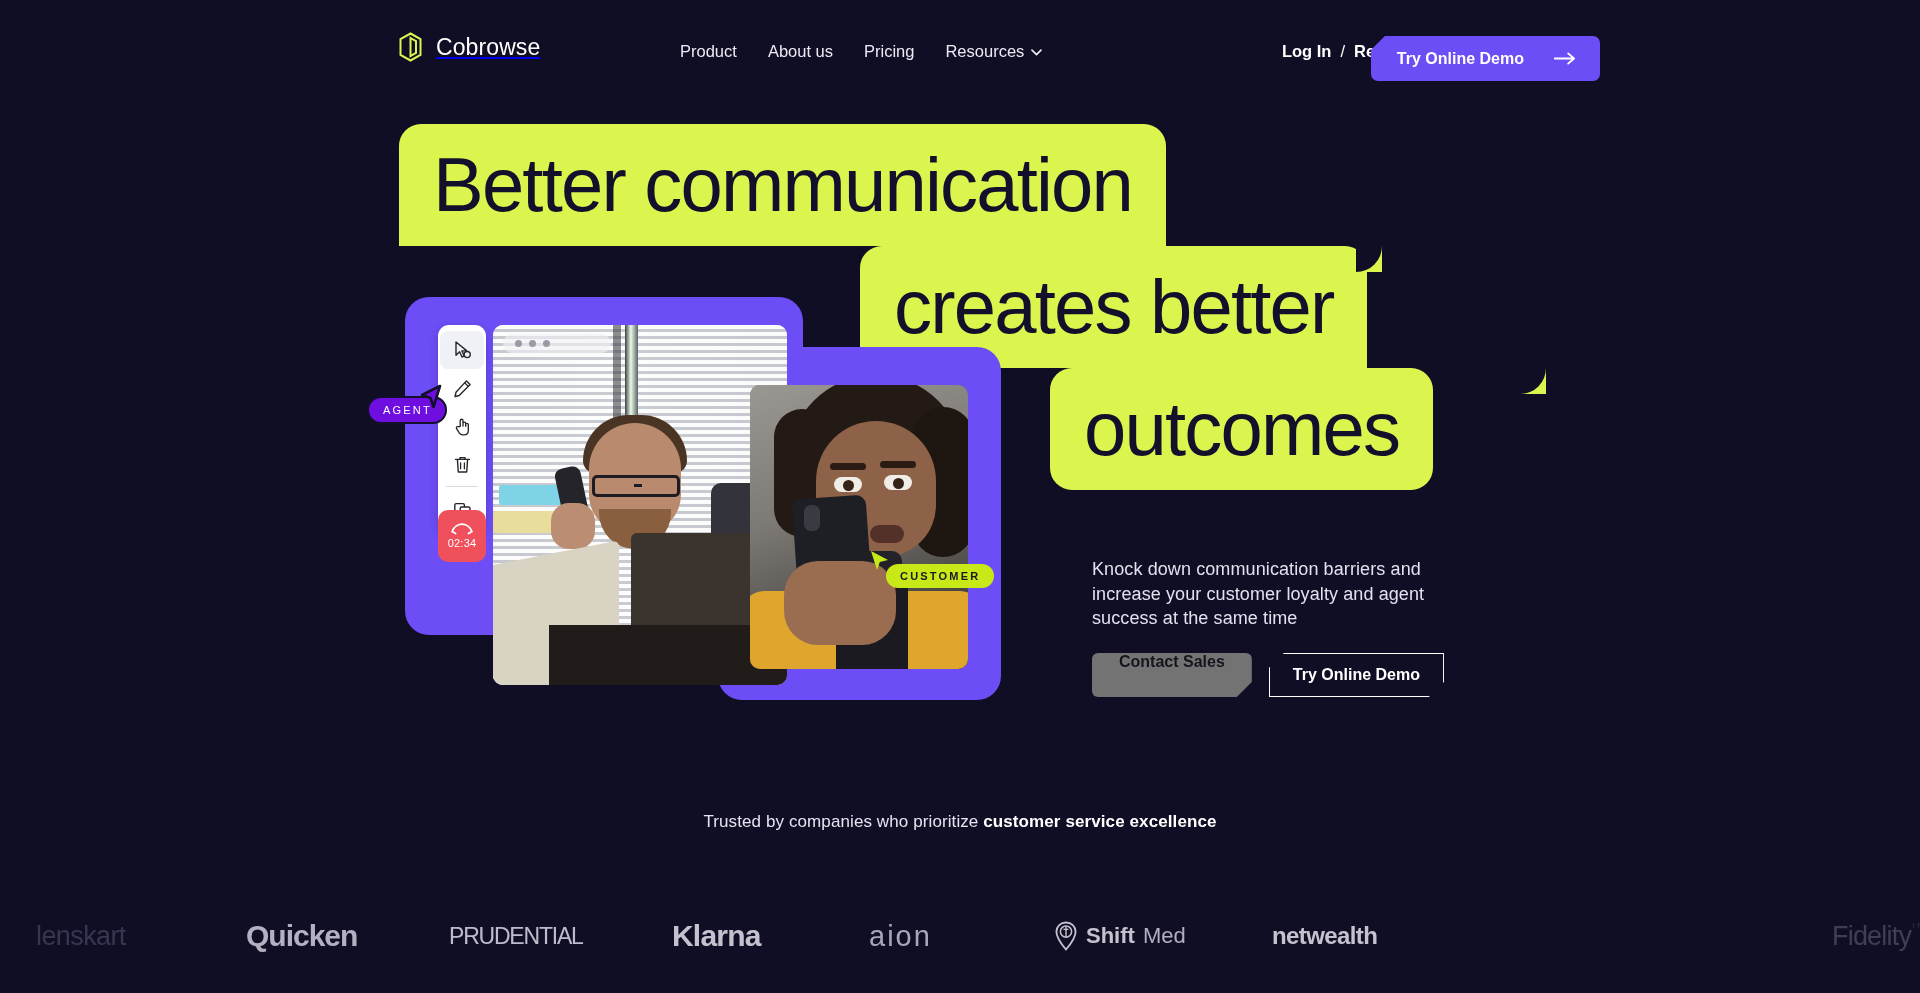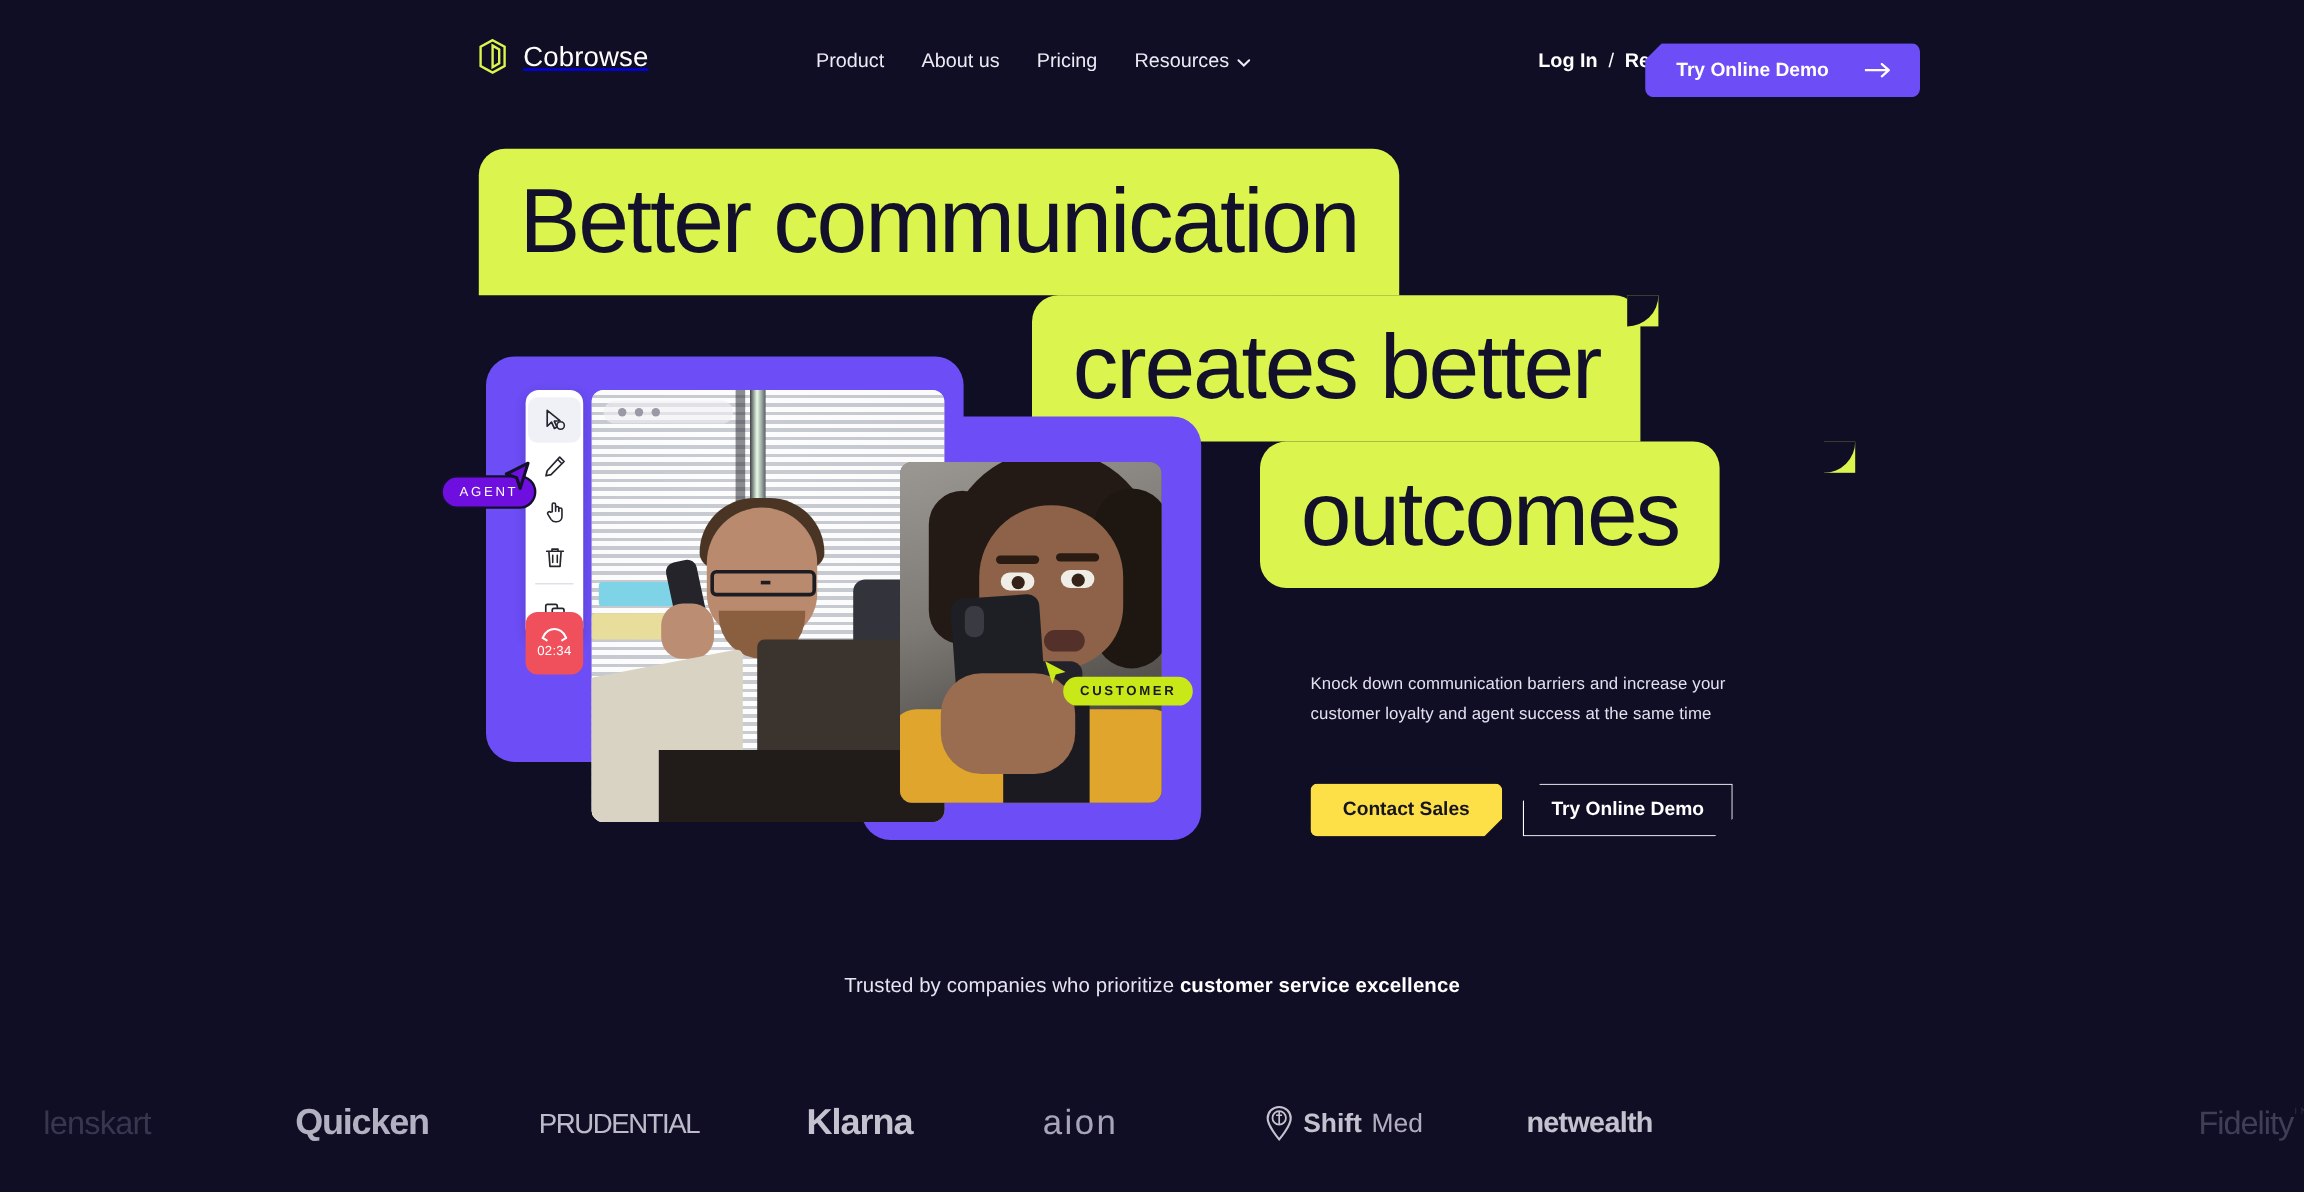--- a/index.html
+++ b/index.html
@@ -402,40 +402,40 @@
   }
 
   
   .copy {
     position: absolute;
     left: 1092px;
     top: 557px;
     width: 400px;
   }
   .copy p {
-    font-size: 14px;
+    font-size: 18px;
     line-height: 24.5px;
     color: #e3e1ef;
     letter-spacing: .1px;
   }
   .cta-row {
     position: absolute;
     left: 1092px;
     top: 653px;
     display: flex;
     gap: 17px;
   }
   .btn-sales {
     height: 44px;
     padding: 0 27px;
-    background: #fde047;
+    background: #737373;
     color: #16151f;
     font-size: 16px;
     font-weight: bold;
-    display: flex; align-items: center;
+    display: flex; align-items: flex-start;
     border: none; cursor: pointer;
     border-radius: 6px;
     clip-path: polygon(0 0, 100% 0, 100% calc(100% - 15px), calc(100% - 15px) 100%, 0 100%);
     white-space: nowrap;
   }
   .btn-demo-2 {
     height: 44px;
     padding: 0 23px;
     background: transparent;
     color: #ffffff;

